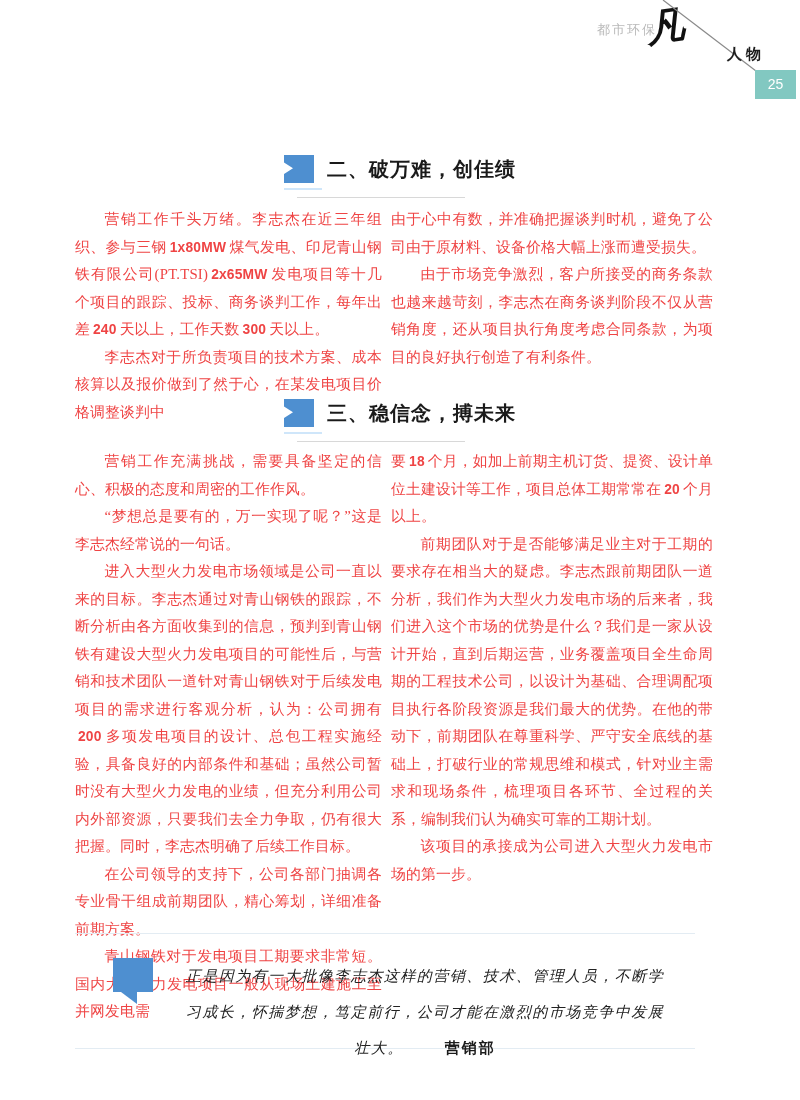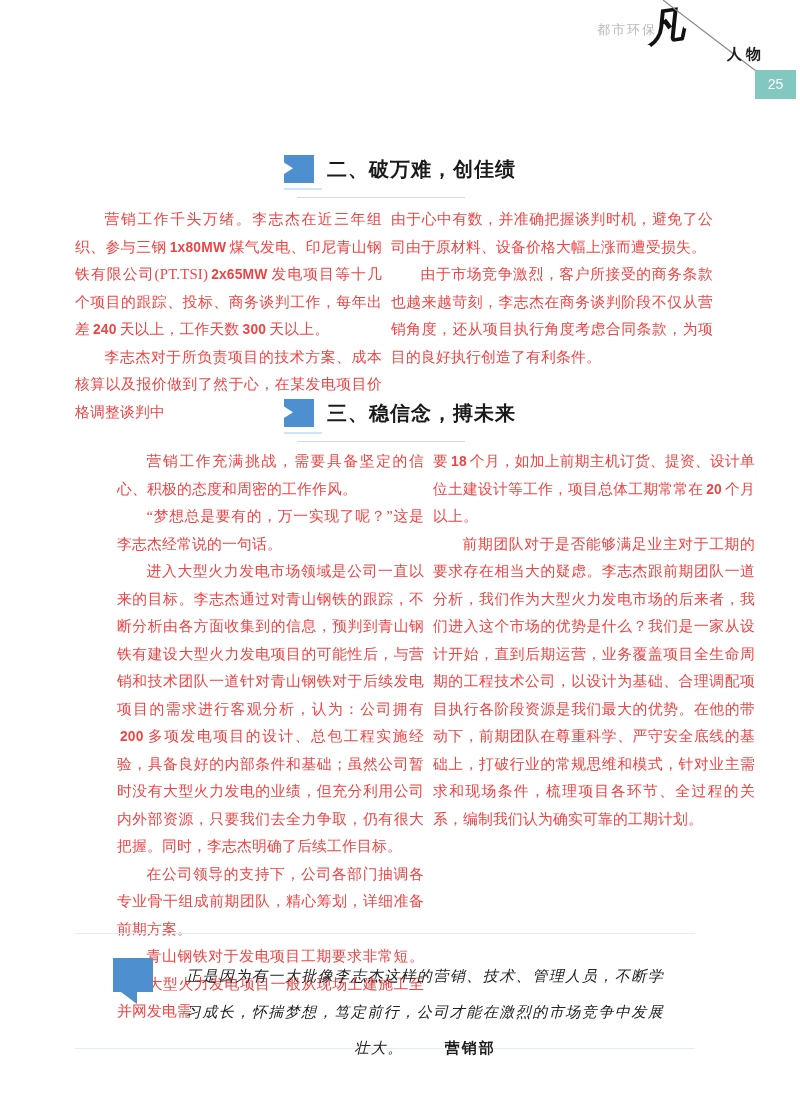--- a/index.html
+++ b/index.html
@@ -50,21 +50,21 @@
   }
   .heading-text{
     font-size:20px;font-weight:bold;color:#1a1a1a;letter-spacing:1px;
     font-family:"Liberation Sans","DejaVu Sans",sans-serif;
   }
   .heading-accent{width:38px;height:2px;background:var(--accent_blue_light,#cfe6fa);margin-top:5px;}
   .heading-rule{position:absolute;left:13px;bottom:-8px;width:168px;height:1px;background:#d8d8d8;}
   
   .columns{position:absolute;left:75px;display:flex;gap:9px;}
   #cols-1{top:206px;}
-  #cols-2{top:448px;margin-left:42px;}
+  #cols-2{top:448px;}
   .col-left{width:307px;}
   .col-right{width:322px;}
   .para{
     margin:0;font-size:14.8px;line-height:27.5px;
     text-align:justify;letter-spacing:0.2px;color:#ef4444;
   }
   .para.indent{text-indent:2em;}
   .num{
     font-family:"Liberation Sans","DejaVu Sans",sans-serif;
     font-weight:bold;font-style:normal;font-size:13.8px;margin:0 3px;
@@ -146,20 +146,21 @@
     <div class="col-left">
         <p class="para indent"><span>营销工作充满挑战，需要具备坚定的信心、积极的态度和周密的工作作风。</span></p>
         <p class="para indent"><span>“梦想总是要有的，万一实现了呢？”这是李志杰经常说的一句话。</span></p>
         <p class="para indent"><span>进入大型火力发电市场领域是公司一直以来的目标。李志杰通过对青山钢铁的跟踪，不断分析由各方面收集到的信息，预判到青山钢铁有建设大型火力发电项目的可能性后，与营销和技术团队一道针对青山钢铁对于后续发电项目的需求进行客观分析，认为：公司拥有</span><b class="num">200</b><span>多项发电项目的设计、总包工程实施经验，具备良好的内部条件和基础；虽然公司暂时没有大型火力发电的业绩，但充分利用公司内外部资源，只要我们去全力争取，仍有很大把握。同时，李志杰明确了后续工作目标。</span></p>
         <p class="para indent"><span>在公司领导的支持下，公司各部门抽调各专业骨干组成前期团队，精心筹划，详细准备前期方案。</span></p>
         <p class="para indent"><span>青山钢铁对于发电项目工期要求非常短。国内大型火力发电项目一般从现场土建施工至并网发电需</span></p>
       </div>
     <div class="col-right">
         <p class="para"><span>要</span><b class="num">18</b><span>个月，如加上前期主机订货、提资、设计单位土建设计等工作，项目总体工期常常在</span><b class="num">20</b><span>个月以上。</span></p>
         <p class="para indent"><span>前期团队对于是否能够满足业主对于工期的要求存在相当大的疑虑。李志杰跟前期团队一道分析，我们作为大型火力发电市场的后来者，我们进入这个市场的优势是什么？我们是一家从设计开始，直到后期运营，业务覆盖项目全生命周期的工程技术公司，以设计为基础、合理调配项目执行各阶段资源是我们最大的优势。在他的带动下，前期团队在尊重科学、严守安全底线的基础上，打破行业的常规思维和模式，针对业主需求和现场条件，梳理项目各环节、全过程的关系，编制我们认为确实可靠的工期计划。</span></p>
+        <p class="para indent"><span>该项目的承接成为公司进入大型火力发电市场的第一步。</span></p>
       </div>
   </div>
 
   <div class="quote-box">
     <div class="quote-icon"></div>
     <div class="quote-text">
       <span>正是因为有一大批像李志杰这样的营销、技术、管理人员，不断学习成长，怀揣梦想，笃定前行，公司才能在激烈的市场竞争中发展壮大。</span><span class="quote-attr">营销部</span>
     </div>
   </div>
 

